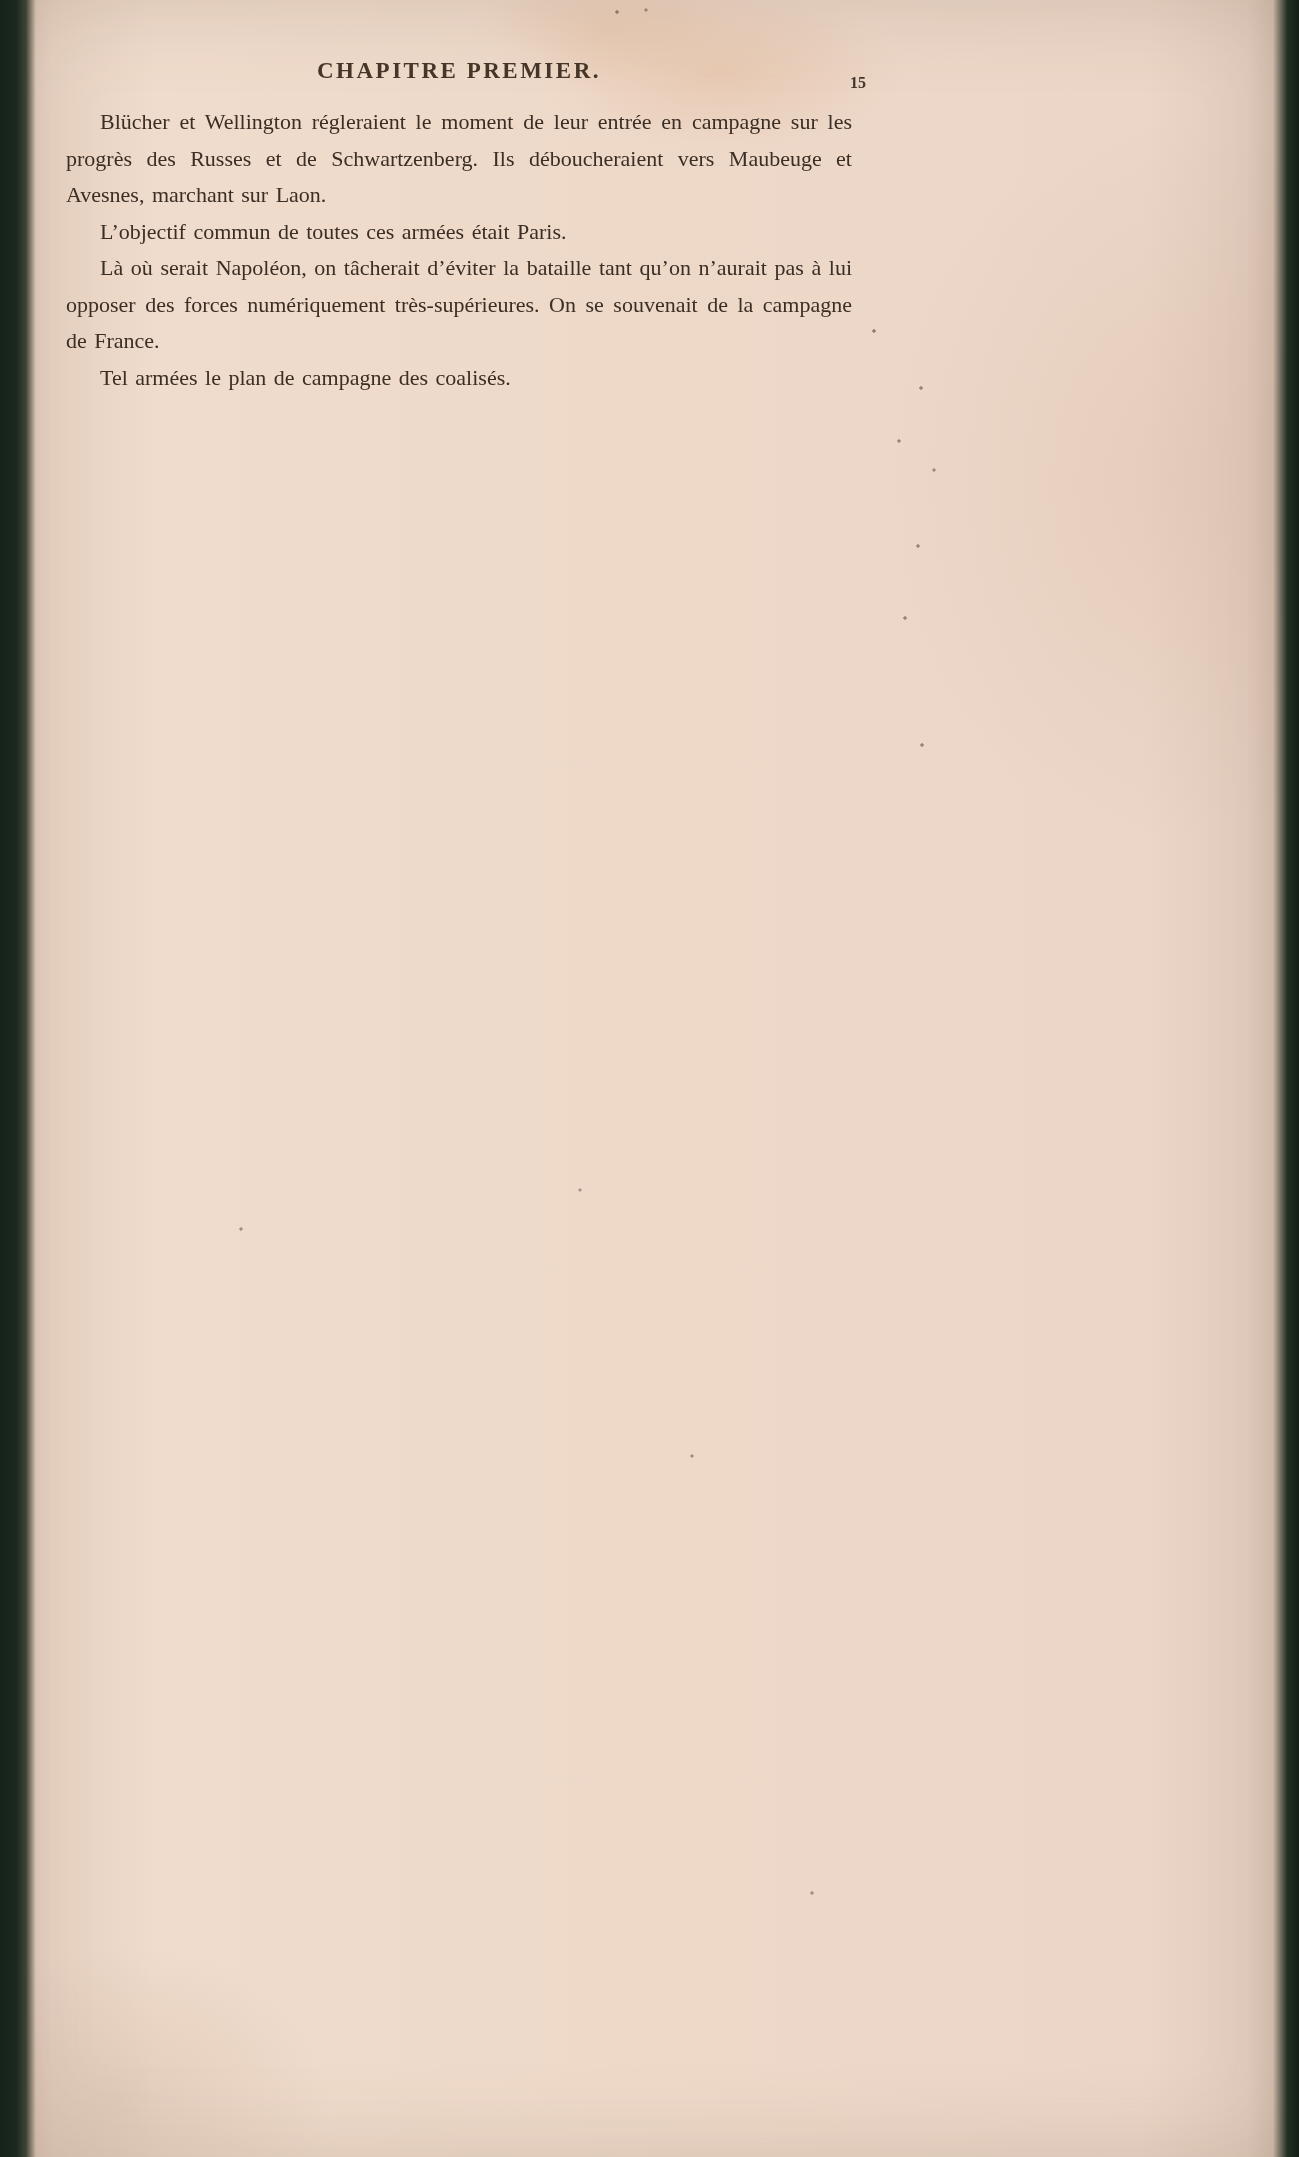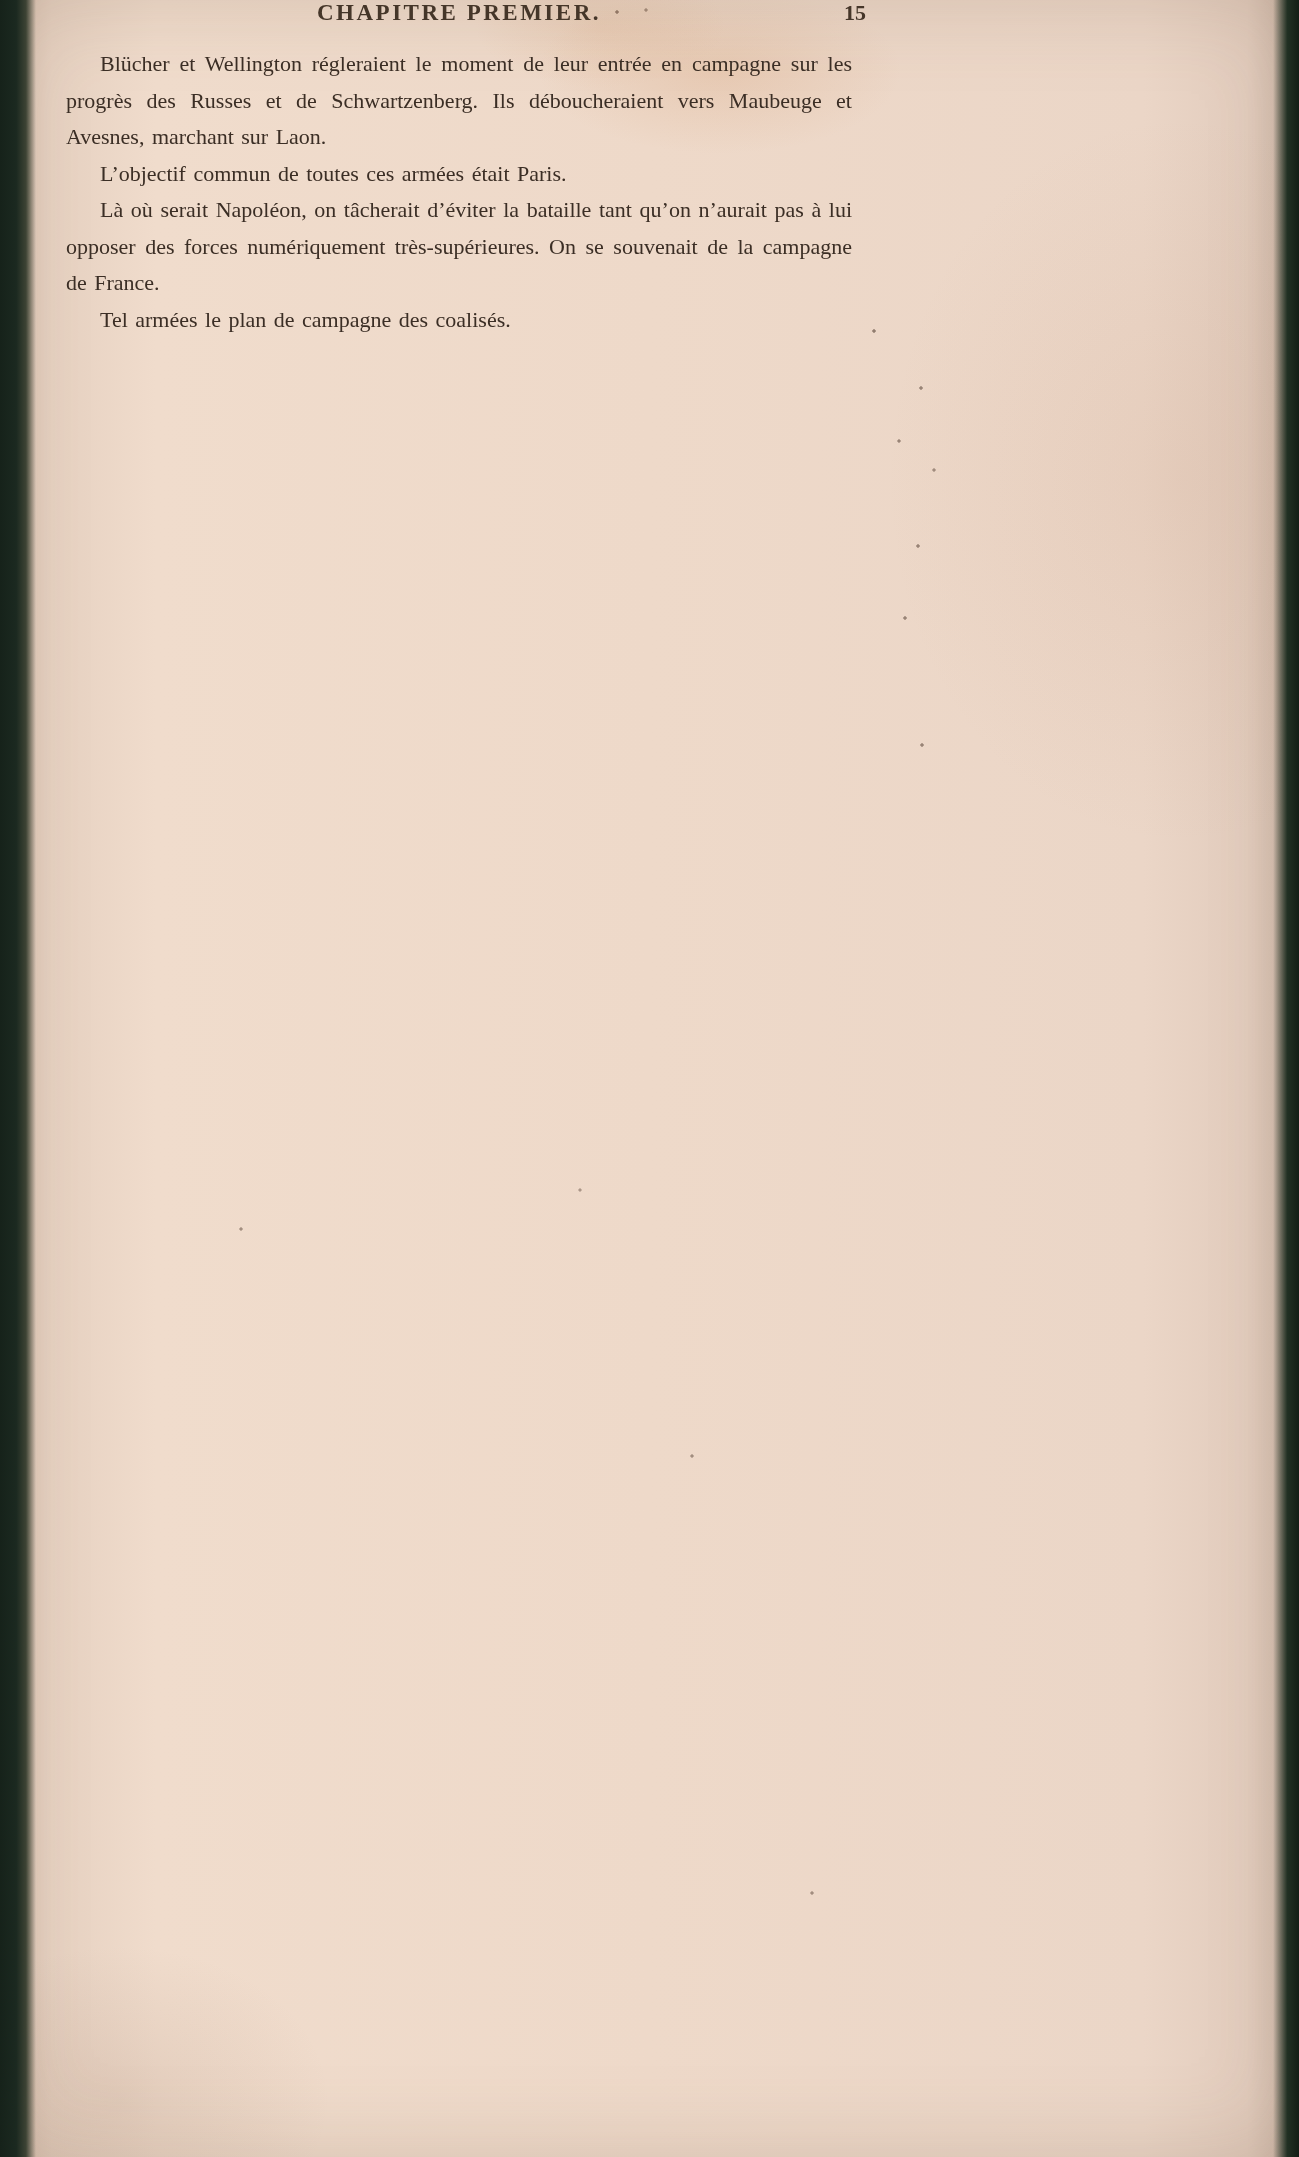--- a/index.html
+++ b/index.html
@@ -67,34 +67,35 @@
   .page-inner {
     position: absolute;
     left: 66px;
     top: 0;
     width: 786px;
     color: #3b2e25;
   }
 
   .header {
     position: relative;
+    margin-top: 58px;
     height: 32px;
   }
   .chapter-title {
     text-align: center;
     font-size: 23px;
     font-weight: bold;
     letter-spacing: 2.5px;
     color: #453629;
   }
   .page-number {
     position: absolute;
     right: -14px;
-    top: 0;
-    font-size: 22px;
+    top: 16px;
+    font-size: 16px;
     font-weight: bold;
     color: #453629;
   }
 
   .body-text {
     margin-top: 14px;
     font-size: 22px;
     line-height: 36.5px;
     text-align: justify;
     word-spacing: 2px;

